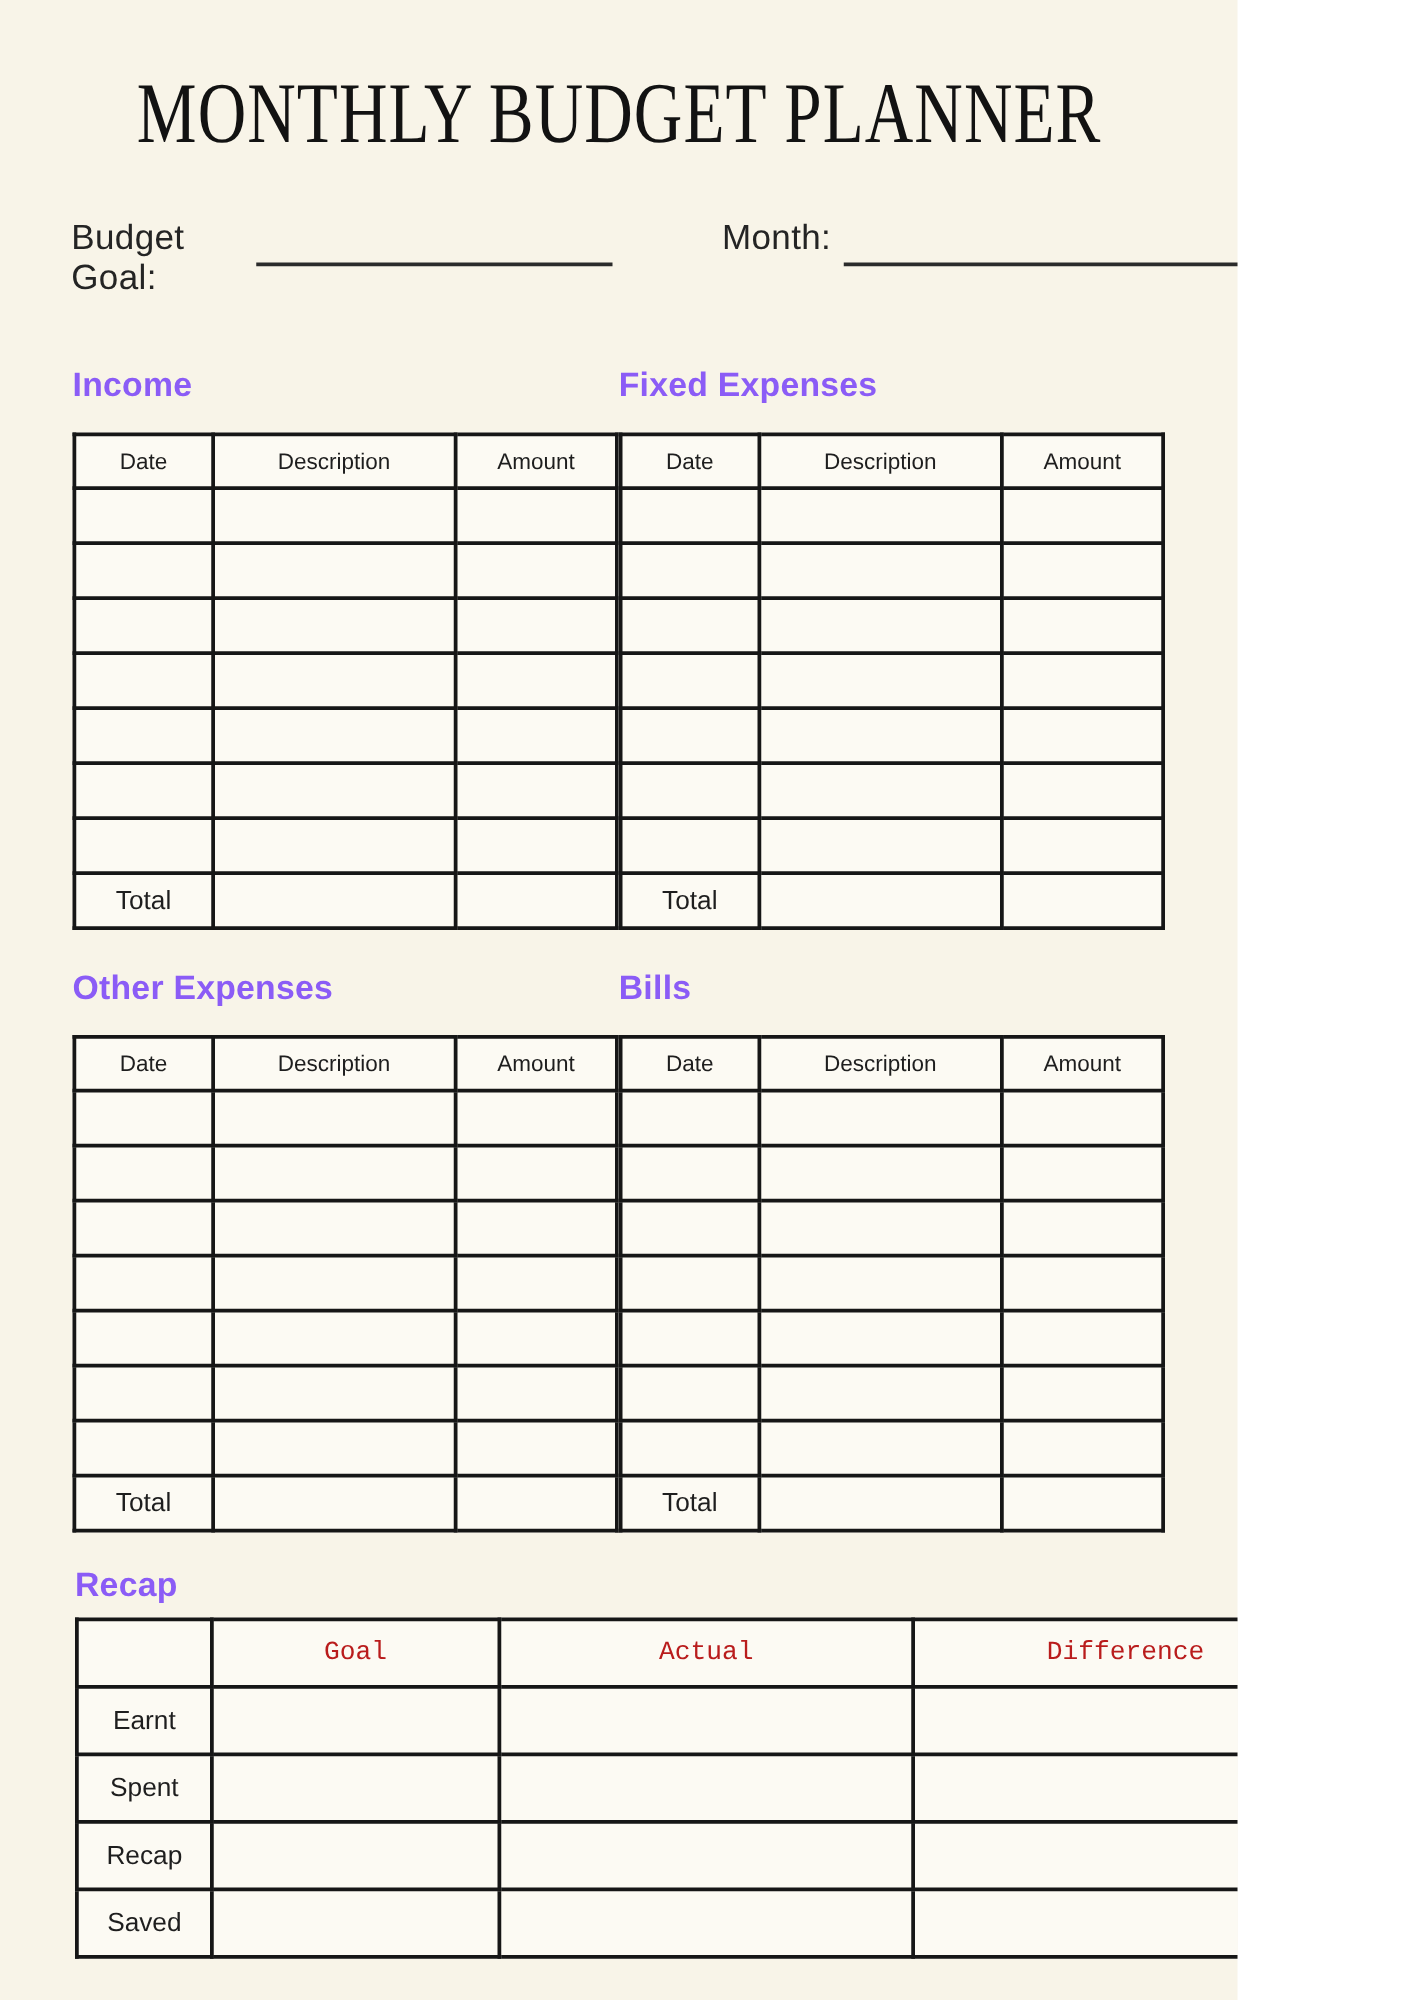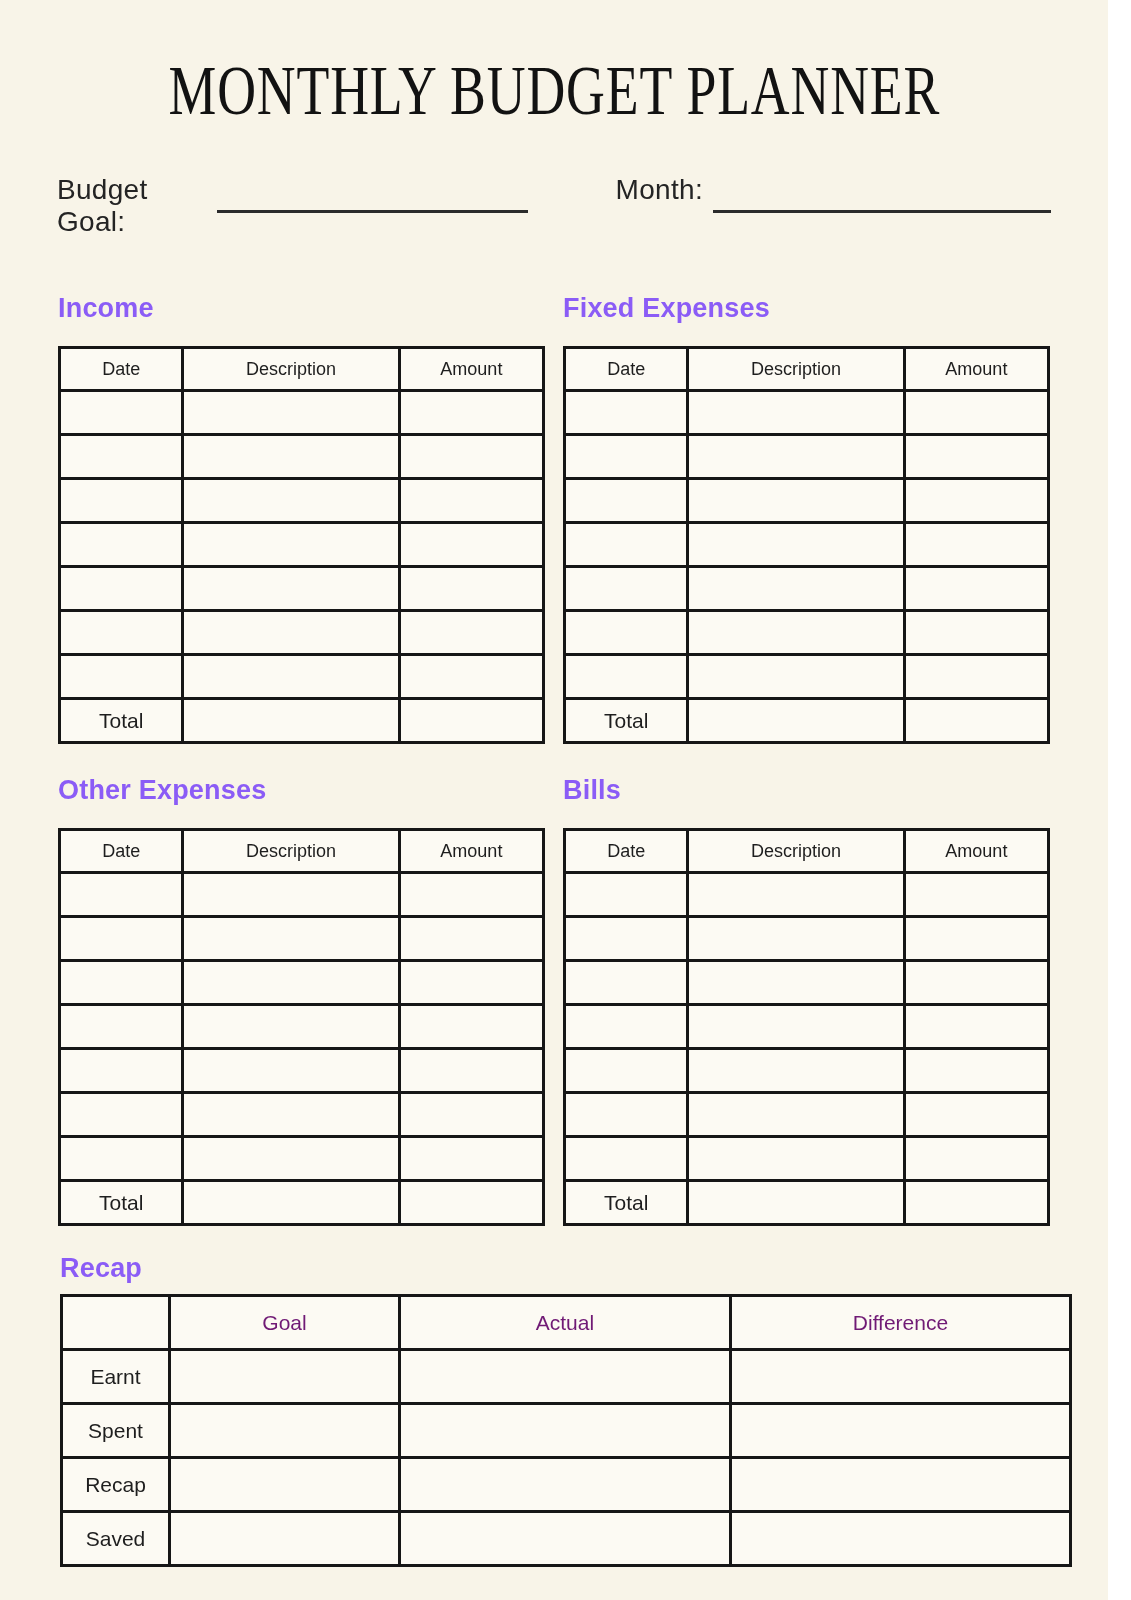--- a/index.html
+++ b/index.html
@@ -1,18 +1,18 @@
 <!DOCTYPE html>
 <html><head>
 <meta charset="utf-8">
 <style>
   html,body { margin:0; padding:0; }
   .page {
     position:relative;
-    width:1108px; height:1600px;
+    width:990px; height:1600px;
     background:var(--bg,#F8F4E8);
     color:var(--text,#1B1B1B);
     font-family:"Liberation Sans", sans-serif;
     overflow:hidden;
     box-sizing:border-box;
   }
 
   
   .title-wrap { padding-top:54px; text-align:center; }
   .page-title {
@@ -48,21 +48,21 @@
   table.entry { width:100%; margin-top:22px; }
   .entry thead th { height:40px; font-weight:400; font-size:18px; text-align:center; color:#1E1E1E; }
   .entry tbody td { height:41px; }
   .entry tfoot td { height:41px; }
   .entry .total-label { text-align:center; font-size:21px; color:#1E1E1E; }
 
   
   .recap-section { margin:26px 58px 0 60px; }
   table.recap { width:1012px; margin-top:10px; }
   .recap th, .recap td { height:51px; }
-  .recap thead th { font-weight:400; font-size:21px; text-align:center; color:#701a75; }
+  .recap thead th { font-weight:400; font-size:21px; text-align:center; color:#b91c1c;font-family:Liberation Mono, monospace; }
   .recap tbody th { font-weight:400; font-size:21px; text-align:center; color:#1E1E1E; }
 </style>
 </head>
 <body>
 
 <div class="page" style="--bg: #F8F4E8; --cell: #FCFAF3; --border: #161616; --text: #1B1B1B; --underline: #2B2B2B;">
 
   <div class="title-wrap">
     <div class="page-title">MONTHLY BUDGET PLANNER</div>
   </div>

